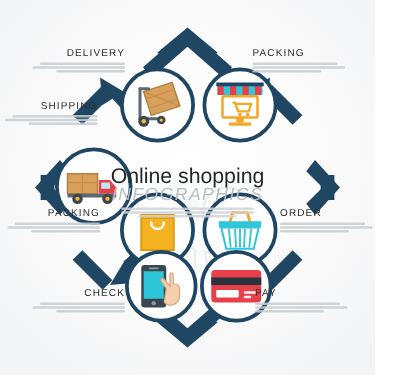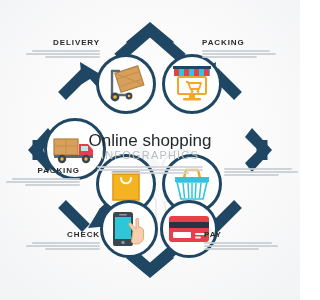--- a/index.html
+++ b/index.html
@@ -29,39 +29,39 @@
     display:flex;align-items:center;justify-content:center;
   }
   .node svg{display:block;}
 
   
   .blk{position:absolute;width:74px;}
   .blk.r{text-align:right;}
   .blk.l{text-align:left;}
   .ttl{
     font-size:8px;letter-spacing:.9px;color:#2b2b2b;
-    font-weight:bold;line-height:10px;white-space:nowrap;
+    font-weight:normal;line-height:10px;white-space:nowrap;
   }
   .lorem{margin-top:2px;}
   .lorem i{
     display:block;height:1.6px;background:#c7ccd1;margin:1.6px 0;border-radius:1px;
     opacity:.85;
   }
   .blk.r .lorem i{margin-left:auto;}
   .lorem i.w1{width:92%}
   .lorem i.w2{width:100%}
   .lorem i.w3{width:74%}
 
   
   #center{
     position:absolute;left:50%;top:133px;transform:translateX(-50%);
     text-align:center;width:150px;
   }
   #center .c1{font-size:17px;color:#24282b;line-height:15px;}
-  #center .c2{font-size:11px;color:#b8bdc2;letter-spacing:1.2px;line-height:15px;}
+  #center .c2{font-size:14px;color:#b8bdc2;letter-spacing:1.2px;line-height:15px;font-style:italic;}
   #center .lorem{margin-top:3px;padding:0 22px;}
   #center .lorem i{background:#cfd4d8;}
 </style>
 </head>
 <body>
 
 <div id="stage">
 
   <div class="wm" style="left:96px;top:140px;">
     <svg width="112" height="96" viewBox="0 0 112 96">
@@ -251,32 +251,41 @@
 
   <div class="blk l" style="left:202px;top:38px;">
     <div class="ttl">PACKING</div>
     <div class="lorem" title="Lorem ipsum dolor sit amet, consectetur adipiscing elit, sed do eiusmod tempor incididunt">
       <i class="w1"></i>
         <i class="w2"></i>
         <i class="w3"></i>
     </div>
   </div>
 
+  <div class="blk r" style="left:4px;top:80px;">
+    <div class="ttl">SHIPPING</div>
+    <div class="lorem" title="Lorem ipsum dolor sit amet, consectetur adipiscing elit, sed do eiusmod tempor incididunt">
+      <i class="w1"></i>
+        <i class="w2"></i>
+        <i class="w3"></i>
+    </div>
+  </div>
 
 
   <div class="blk r" style="left:6px;top:166px;">
     <div class="ttl">PACKING</div>
     <div class="lorem" title="Lorem ipsum dolor sit amet, consectetur adipiscing elit, sed do eiusmod tempor incididunt">
       <i class="w1"></i>
         <i class="w2"></i>
         <i class="w3"></i>
     </div>
   </div>
 
   <div class="blk l" style="left:224px;top:166px;">
+    <div class="ttl">ORDER</div>
     <div class="lorem" title="Lorem ipsum dolor sit amet, consectetur adipiscing elit, sed do eiusmod tempor incididunt">
       <i class="w1"></i>
         <i class="w2"></i>
         <i class="w3"></i>
     </div>
   </div>
 
   <div class="blk r" style="left:26px;top:230px;">
     <div class="ttl">CHECK</div>
     <div class="lorem" title="Lorem ipsum dolor sit amet, consectetur adipiscing elit, sed do eiusmod tempor incididunt">

